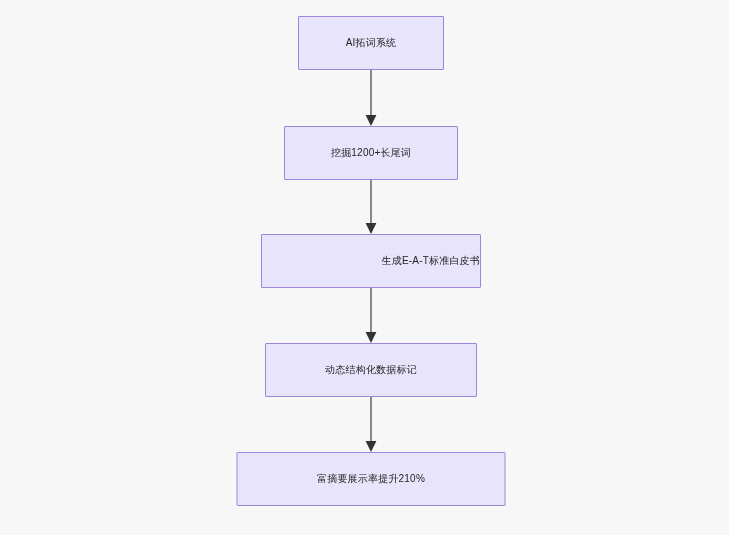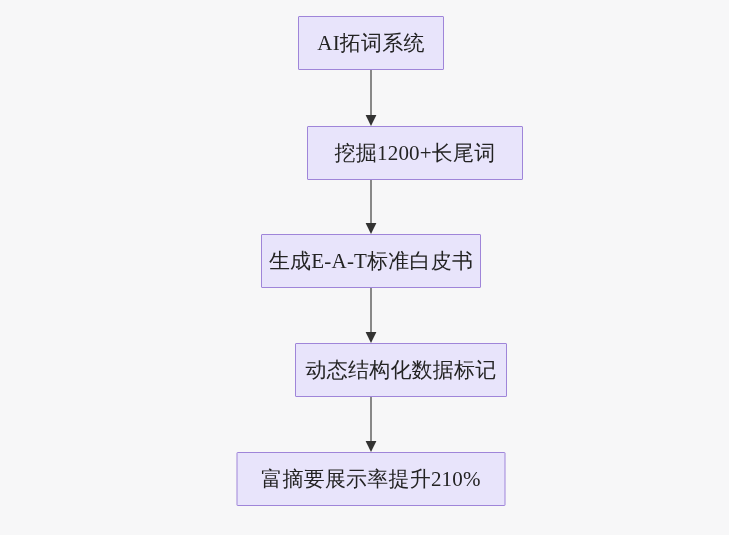--- a/index.html
+++ b/index.html
@@ -24,27 +24,26 @@
     background: #e8e4fb;
     border: 1.4px solid #9f85d9;
     border-radius: 1px;
     display: flex;
     align-items: center;
     justify-content: center;
     height: 54px;
     transform: translateX(-50%);
   }
   .node-label {
-    font-size: 21px;
+    font-size: 10px;
     color: #232323;
     line-height: 1;
     letter-spacing: 0.2px;
     white-space: nowrap;
     text-align: center;
-    font-family: Liberation Serif, serif;
   }
   .edge {
     position: absolute;
     width: 18px;
     transform: translateX(-50%);
     pointer-events: none;
   }
   .edge svg {
     display: block;
     overflow: visible;
@@ -80,29 +79,29 @@
     <svg width="18" height="55" viewBox="0 0 18 55">
       <line x1="9" y1="0" x2="9" y2="47" stroke="#888888" stroke-width="2"></line>
       <polygon points="9,55 3.6,44 14.4,44" fill="#333333"></polygon>
     </svg>
   </div>
 
   <div class="node" style="left:371px; top:16px; width:146px;">
     <span class="node-label">AI拓词系统</span>
   </div>
 
-  <div class="node" style="left:371px; top:126px; width:216px;margin-left:44px;">
+  <div class="node" style="left:371px; top:126px; width:174px;">
     <span class="node-label">挖掘1200+长尾词</span>
   </div>
 
-  <div class="node" style="left:371px; top:234px; width:220px;">
+  <div class="node" style="left:371px; top:234px; width:220px;justify-content:flex-end;">
     <span class="node-label">生成E-A-T标准白皮书</span>
   </div>
 
-  <div class="node" style="left:371px; top:343px; width:212px;margin-left:30px;">
+  <div class="node" style="left:371px; top:343px; width:212px;">
     <span class="node-label">动态结构化数据标记</span>
   </div>
 
   <div class="node" style="left:371px; top:452px; width:269px;">
     <span class="node-label">富摘要展示率提升210%</span>
   </div>
 
 </div>
 
 </body></html>

